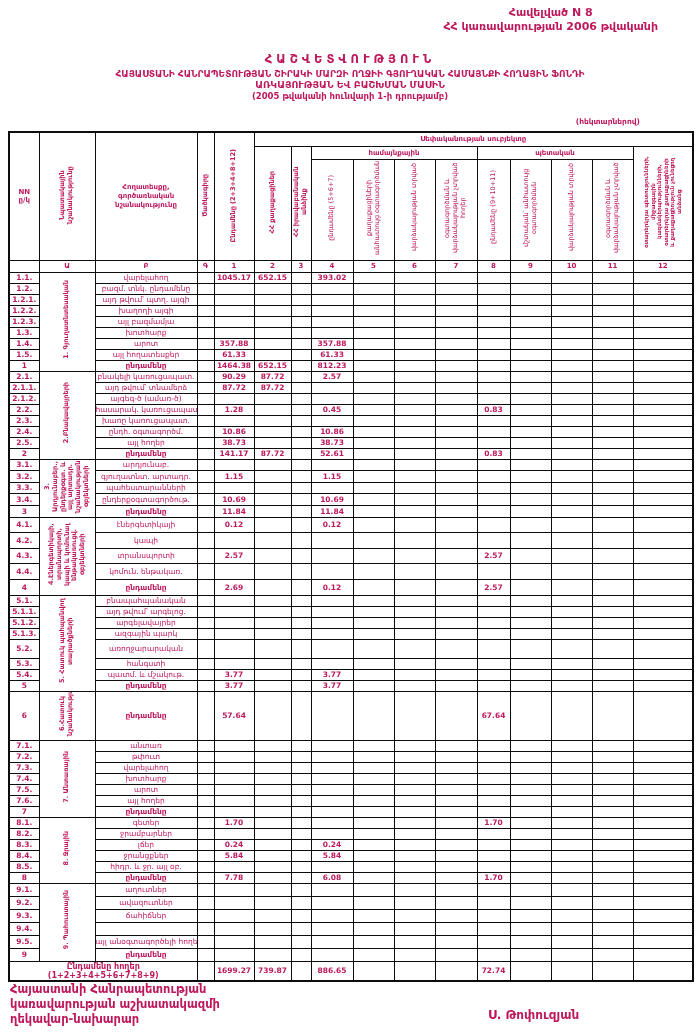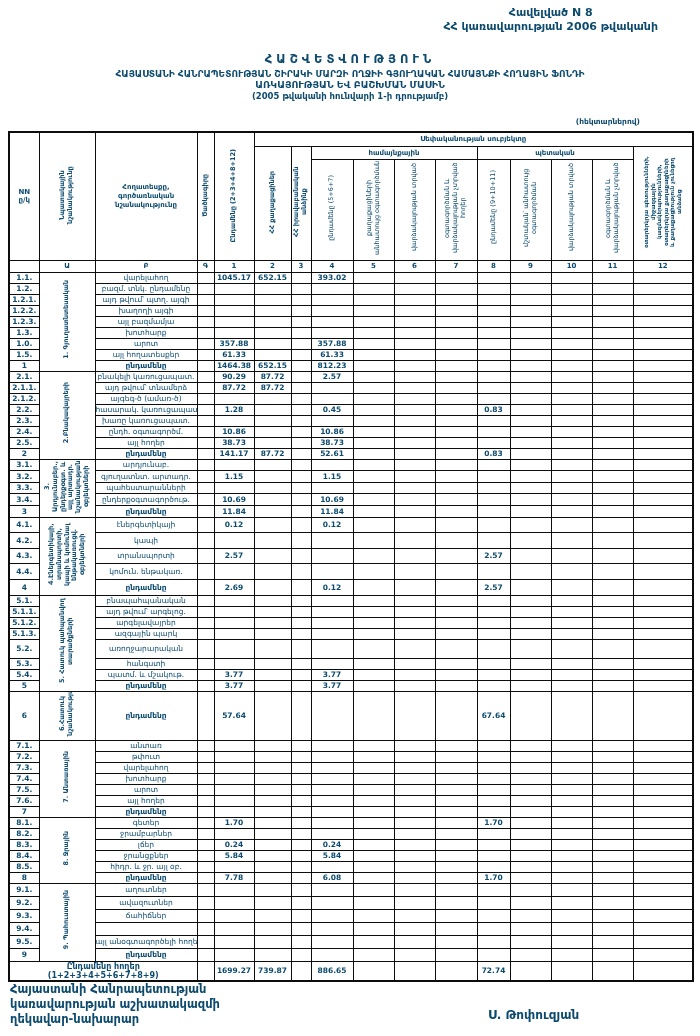--- a/index.html
+++ b/index.html
@@ -1,18 +1,18 @@
 <!DOCTYPE html>
 <html><head>
 <meta charset="utf-8">
 <style>
   html,body { margin:0; padding:0; background:#e8e8e8; }
   #page {
     position:relative; width:700px; height:1036px; background:#ffffff;
-    font-family:"DejaVu Sans", sans-serif; color:#0c4a6e; overflow:hidden;
+    font-family:"DejaVu Sans", sans-serif; color:#be185d; overflow:hidden;
   }
   
   #doc-header { position:absolute; top:6px; right:42px; text-align:center;
     font-weight:bold; font-size:11px; line-height:1.3; }
   
   #title-block { position:absolute; top:52px; left:0; width:100%; text-align:center; }
   #title-main { font-weight:bold; font-size:11.5px; letter-spacing:4px; }
   #title-line1 { font-weight:bold; font-size:9px; margin-top:3px; }
   #title-line2 { font-weight:bold; font-size:9.5px; }
   #title-line3 { font-weight:bold; font-size:8.5px; margin-top:1px; }
@@ -234,21 +234,21 @@
           <td class="val"></td>
           <td class="val"></td>
           <td class="val"></td>
           <td class="val hl"></td>
           <td class="val"></td>
           <td class="val"></td>
           <td class="val"></td>
           <td class="val hl"></td>
         </tr>
         <tr style="height: 11px;">
-          <td class="num">1.0.</td>
+          <td class="num">1.4.</td>
           <td class="lab">արոտ</td>
           <td></td>
           <td class="val hl">357.88</td>
           <td class="val"></td>
           <td class="val"></td>
           <td class="val hl">357.88</td>
           <td class="val"></td>
           <td class="val"></td>
           <td class="val"></td>
           <td class="val hl"></td>

